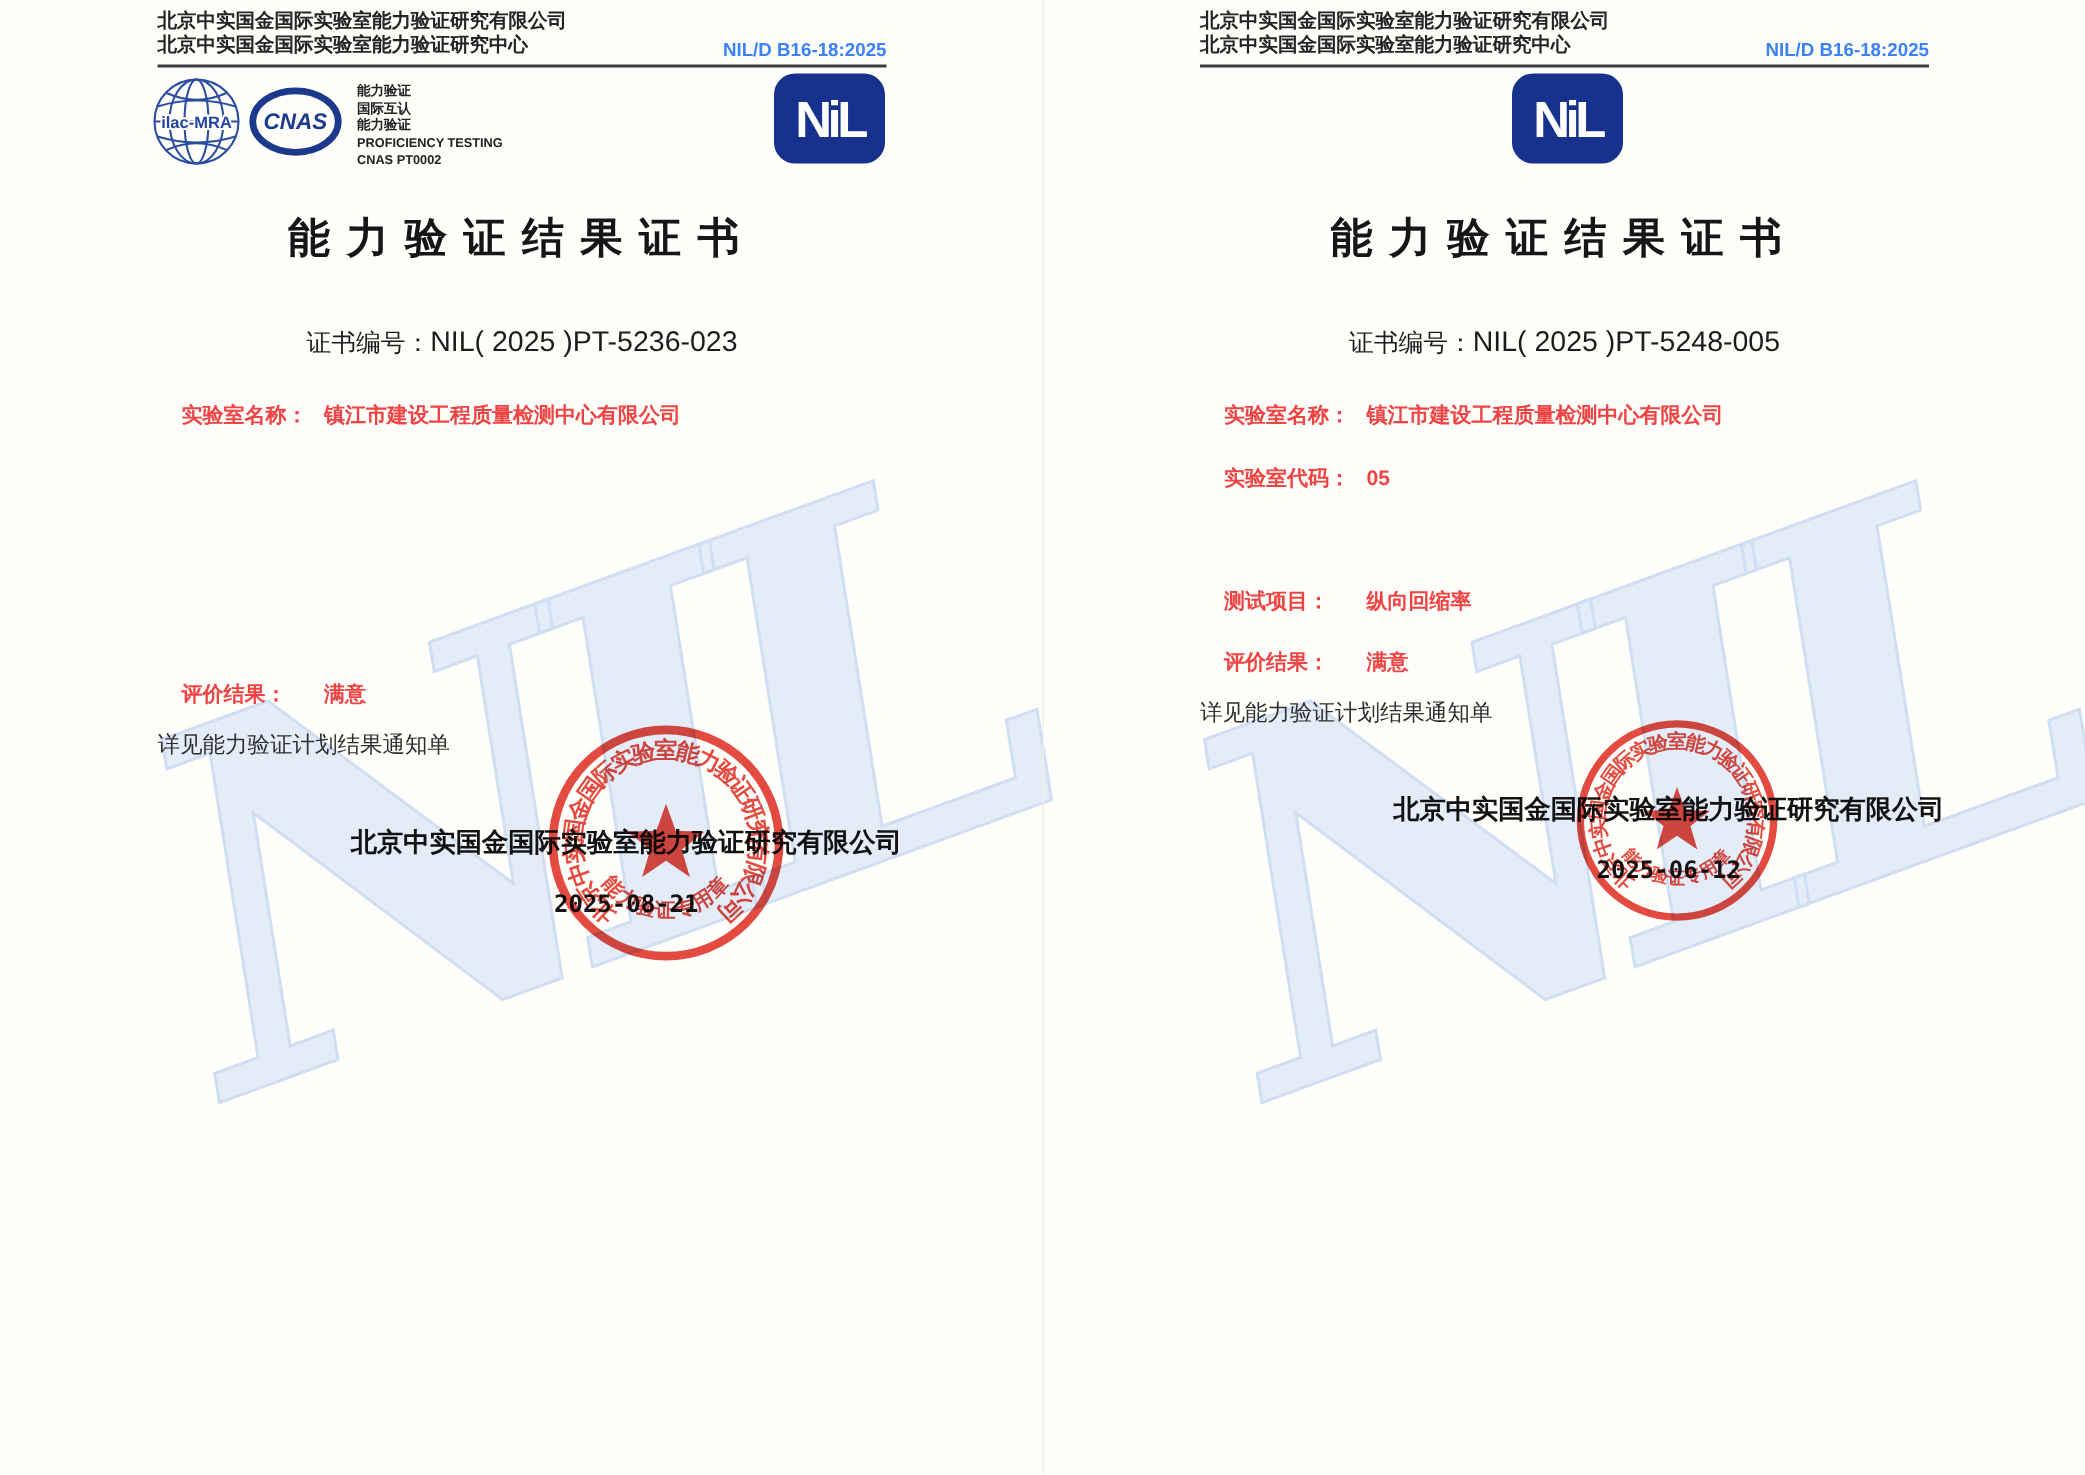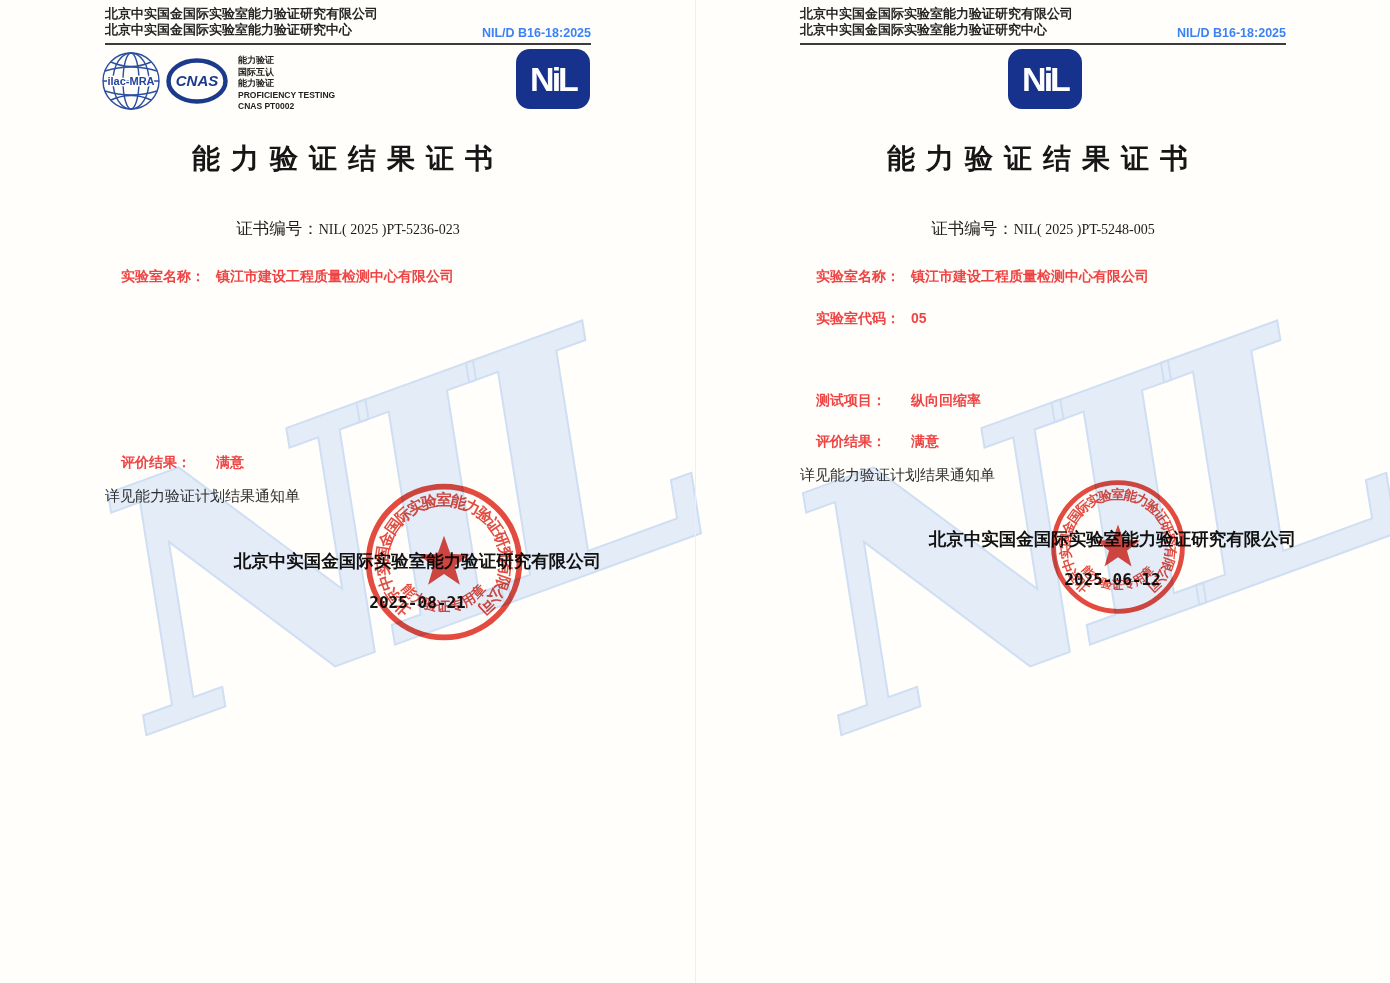--- a/index.html
+++ b/index.html
@@ -28,21 +28,21 @@
   .accred .en{font-size:8.5px;letter-spacing:0;}
   .nil-logo{position:absolute;top:0;}
   .nil-logo.at-right{left:515px;}
   .nil-logo.at-center{left:312px;}
 
   
   .title{position:absolute;top:140px;left:105px;width:486px;text-align:center;margin:0;z-index:2;
          font-family:"Liberation Serif","DejaVu Serif",serif;font-weight:700;font-size:28px;letter-spacing:11px;color:#161616;}
   .certno{position:absolute;top:218px;left:105px;width:486px;text-align:center;z-index:2;
           font-family:"Liberation Serif","DejaVu Serif",serif;font-size:16.5px;color:#1c1c1c;}
-  .certno .mono{font-family:Liberation Serif, serif;font-size:14px;}
+  .certno .mono{font-family:Liberation Sans, sans-serif;font-size:19px;}
 
   
   .row{position:absolute;left:121px;width:492px;z-index:2;font-weight:700;font-size:14px;line-height:26px;color:#ef4444;}
   .row .lbl{display:inline-block;width:95px;vertical-align:top;white-space:nowrap;}
   .row .val{display:inline-block;width:394px;vertical-align:top;}
   .notice{position:absolute;left:105px;z-index:2;font-family:"Liberation Serif","DejaVu Serif",serif;
           font-size:15px;color:#2e2e2e;}
 
   .issuer{position:absolute;left:140px;width:555px;text-align:center;z-index:2;
           font-weight:700;font-size:17.5px;color:#121212;}

